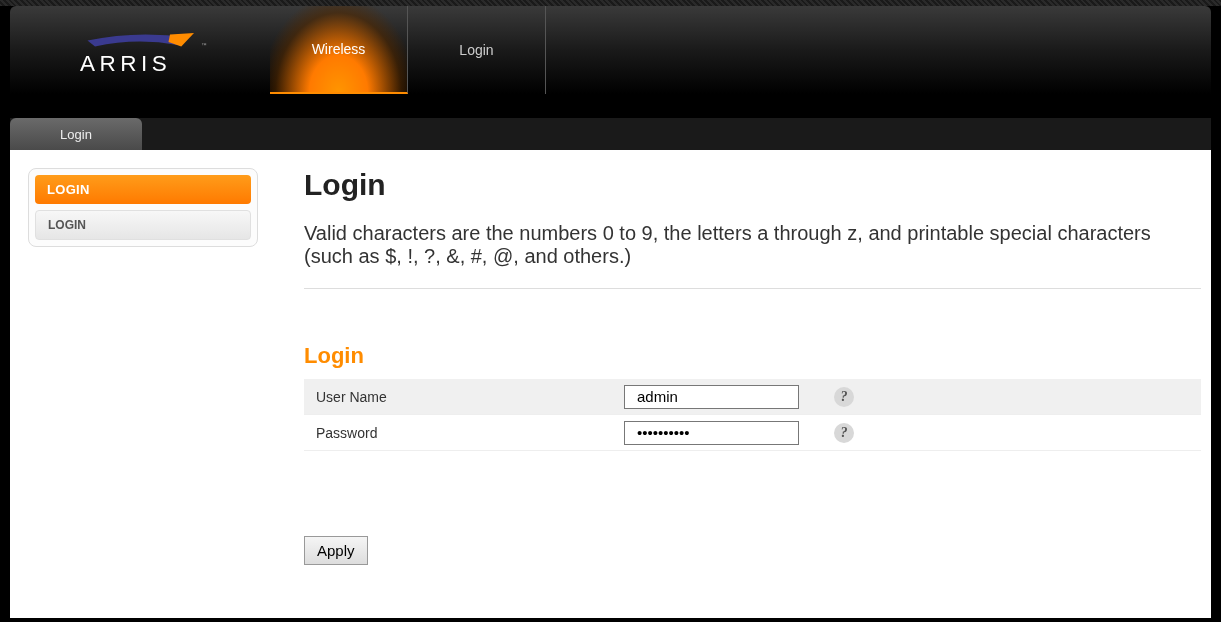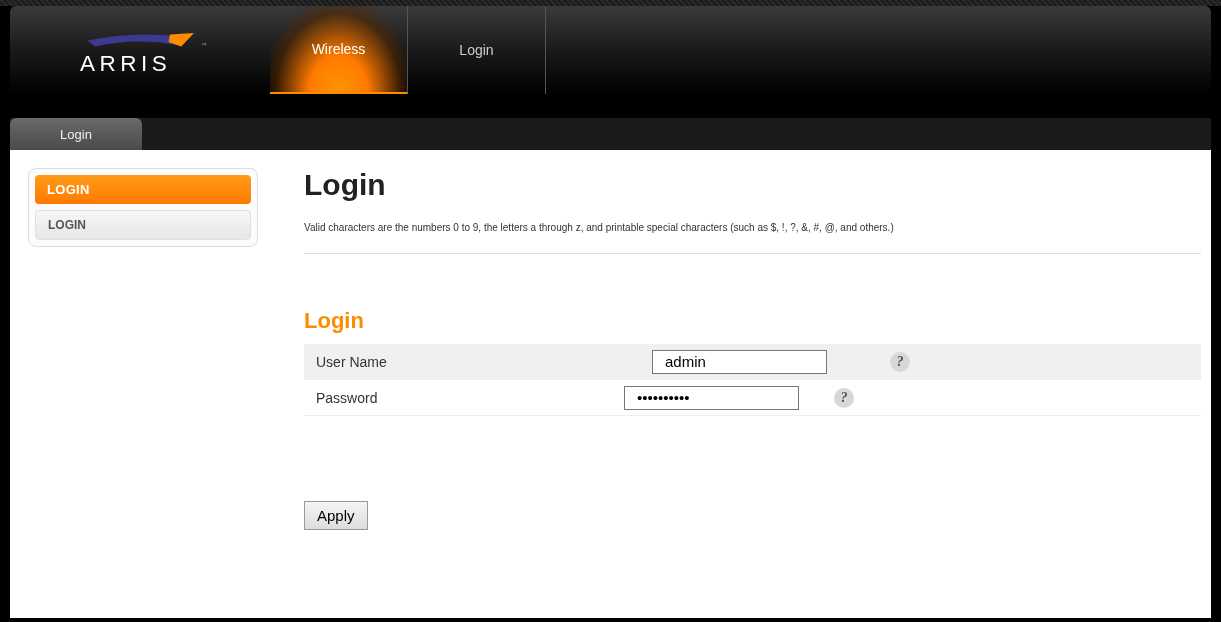--- a/index.html
+++ b/index.html
@@ -107,38 +107,38 @@
       flex: 1;
       padding: 0 10px 0 46px;
     }
     .page-title {
       font-size: 30px;
       font-weight: bold;
       color: #222;
       margin-bottom: 20px;
     }
     .desc {
-      font-size: 10px;
+      font-size: 20px;
       color: #333;
       padding-bottom: 20px;
       border-bottom: 1px solid #ddd;
     }
     .section-title {
       color: #ff8c00;
       font-size: 22px;
       font-weight: bold;
       margin: 54px 0 10px 0;
     }
     .form-row {
       display: flex;
       align-items: center;
       height: 36px;
       border-bottom: 1px solid #eee;
     }
-    .form-row.shaded { background: #f0f0f0; gap: 28px; }
+    .form-row.shaded { background: #f0f0f0; }
     .row-label {
       width: 320px;
       padding-left: 12px;
       font-size: 14px;
       color: #333;
     }
     .row-input { width: 200px; }
     .row-input input {
       width: 175px;
       height: 24px;

